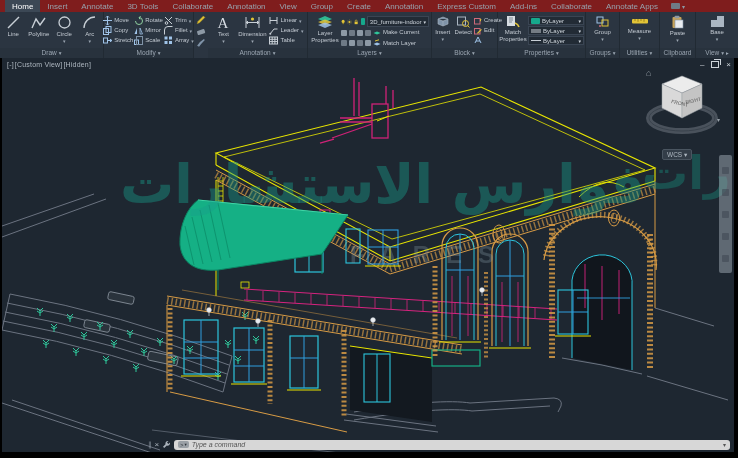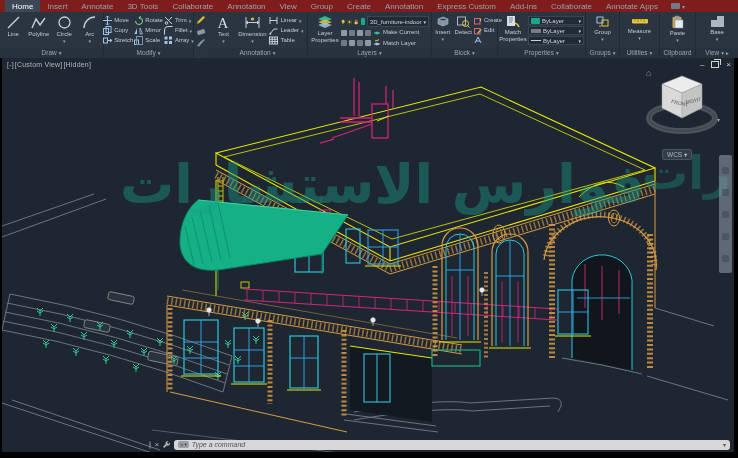--- a/index.html
+++ b/index.html
@@ -611,20 +611,21 @@
           <path d="M256,265 V269" fill="none"></path>
         <circle cx="371" cy="262" r="2.3"></circle>
           <path d="M371,264 V268" fill="none"></path>
         <circle cx="480" cy="232" r="2.3"></circle>
           <path d="M480,234 V238" fill="none"></path>
       </g>
     </svg>
 
     <div class="wm-ar">فوارس الاستشارات</div>
     <div class="wm-ar2">فوارس الاستشارات</div>
+    <div class="wm-en">FARES</div>
 
     <div class="vplabel">
       <span>[-]</span><span>[Custom View]</span><span>[Hidden]</span>
     </div>
 
     <div class="winctl">
       <span>–</span>
       <span class="wrestore"></span>
       <span>×</span>
     </div>

